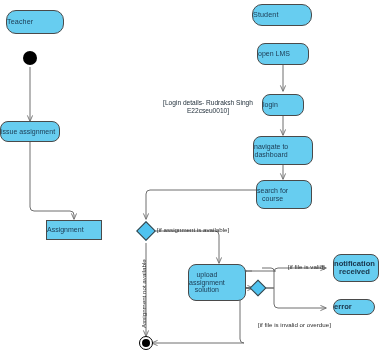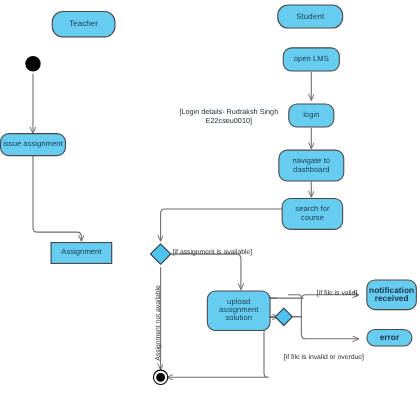--- a/index.html
+++ b/index.html
@@ -24,21 +24,21 @@
     top: 0;
     width: 382px;
     height: 360px;
     pointer-events: none;
   }
   .node {
     position: absolute;
     box-sizing: border-box;
     display: flex;
     align-items: center;
-    justify-content: center;
+    justify-content: flex-start;
     text-align: center;
     color: #1b3a52;
     background: #67cdf0;
     border: 1px solid #4a4a4a;
     line-height: 1.08;
   }
   .swimlane-head {
     border-radius: 10px;
     font-size: 7.2px;
     letter-spacing: 0.1px;
@@ -149,21 +149,21 @@
       <path d="M240,271 L247,271"></path>
       <path d="M244,271 L244,271"></path>
 
       <path d="M276,271 L244,271 Q240,271 240,275 L240,339 Q240,343 244,343 L158,343"></path>
       <path d="M252,271 L244,271"></path>
       <path d="M158,343 L152,343" marker-end="url(#arrow)"></path>
       <path d="M274,272 L274,271 Q274,268 271,268 L262,268"></path>
     </g>
   </svg>
 
-  <div class="node swimlane-head" style="left:6px; top:10px; width:58px; height:24px;margin-left:41px;">
+  <div class="node swimlane-head" style="left:6px; top:10px; width:58px; height:24px;">
     <span>Teacher</span>
   </div>
 
   <div class="init-node" style="left:23px; top:51px; width:14px; height:14px;"></div>
 
   <div class="node action" style="left:0px; top:121px; width:60px; height:21px;">
     <span>issue assignment</span>
   </div>
 
   <div class="node object-node" style="left:46px; top:220px; width:56px; height:20px;">

